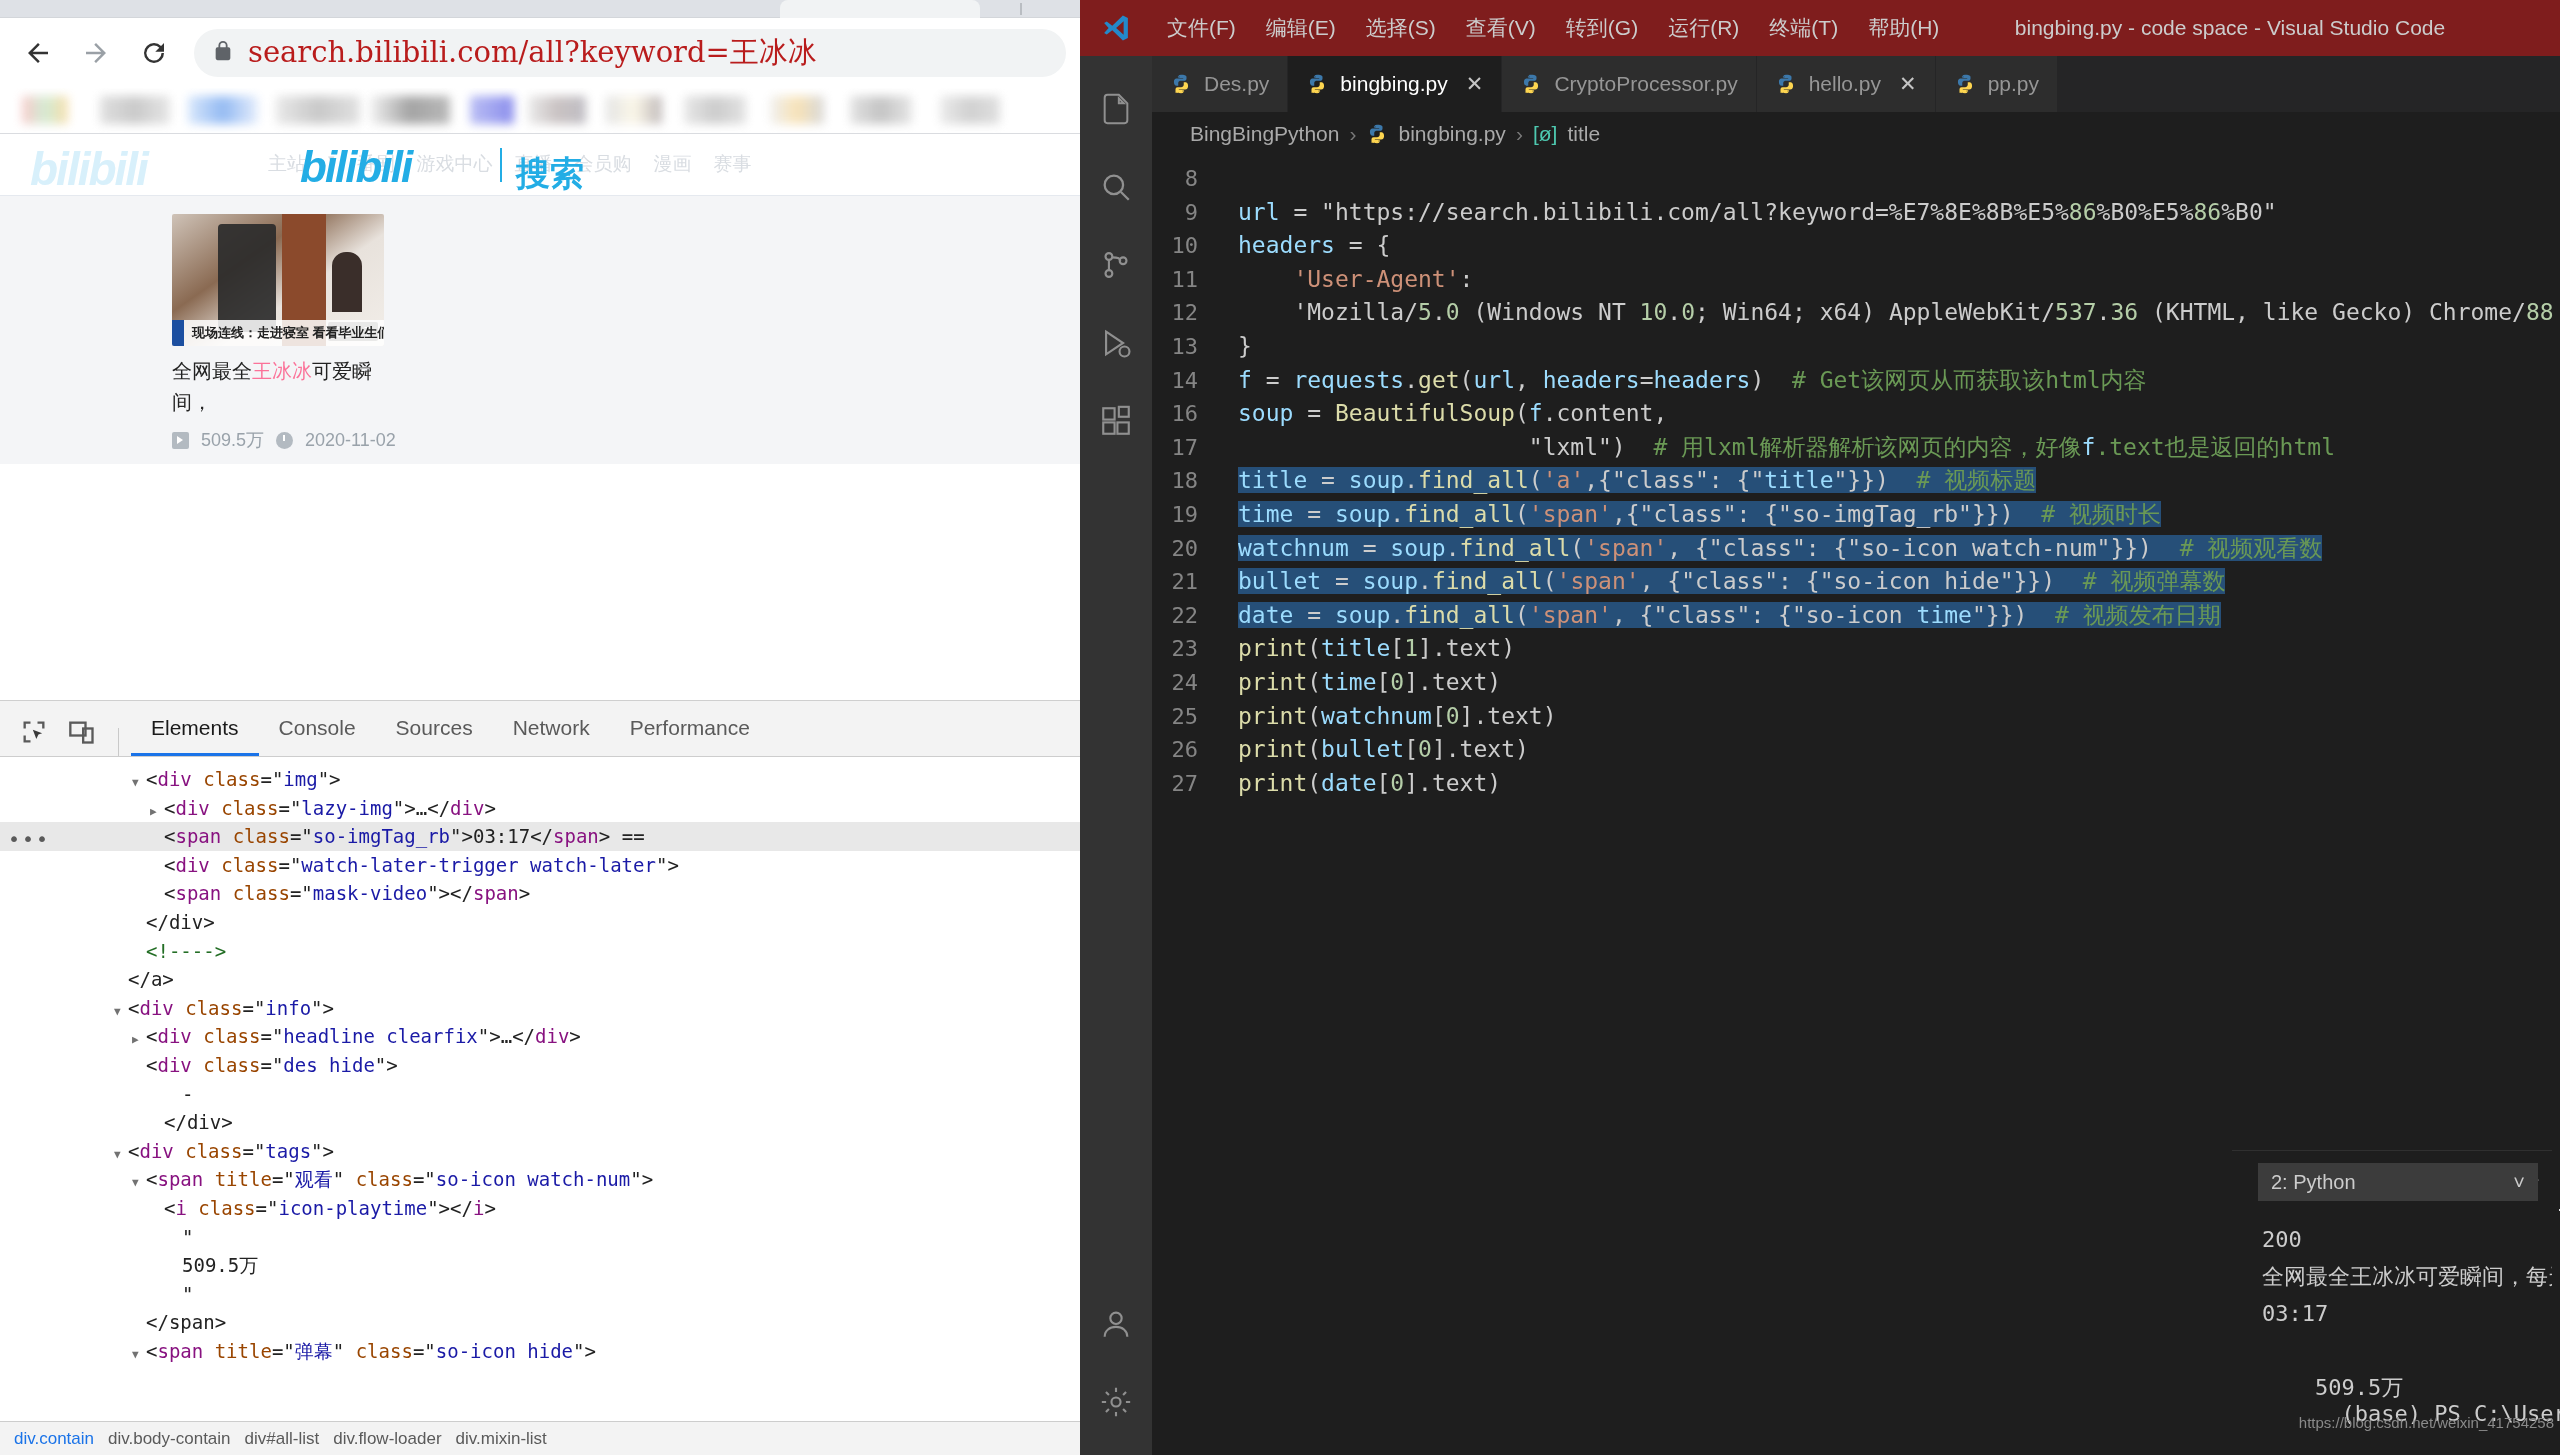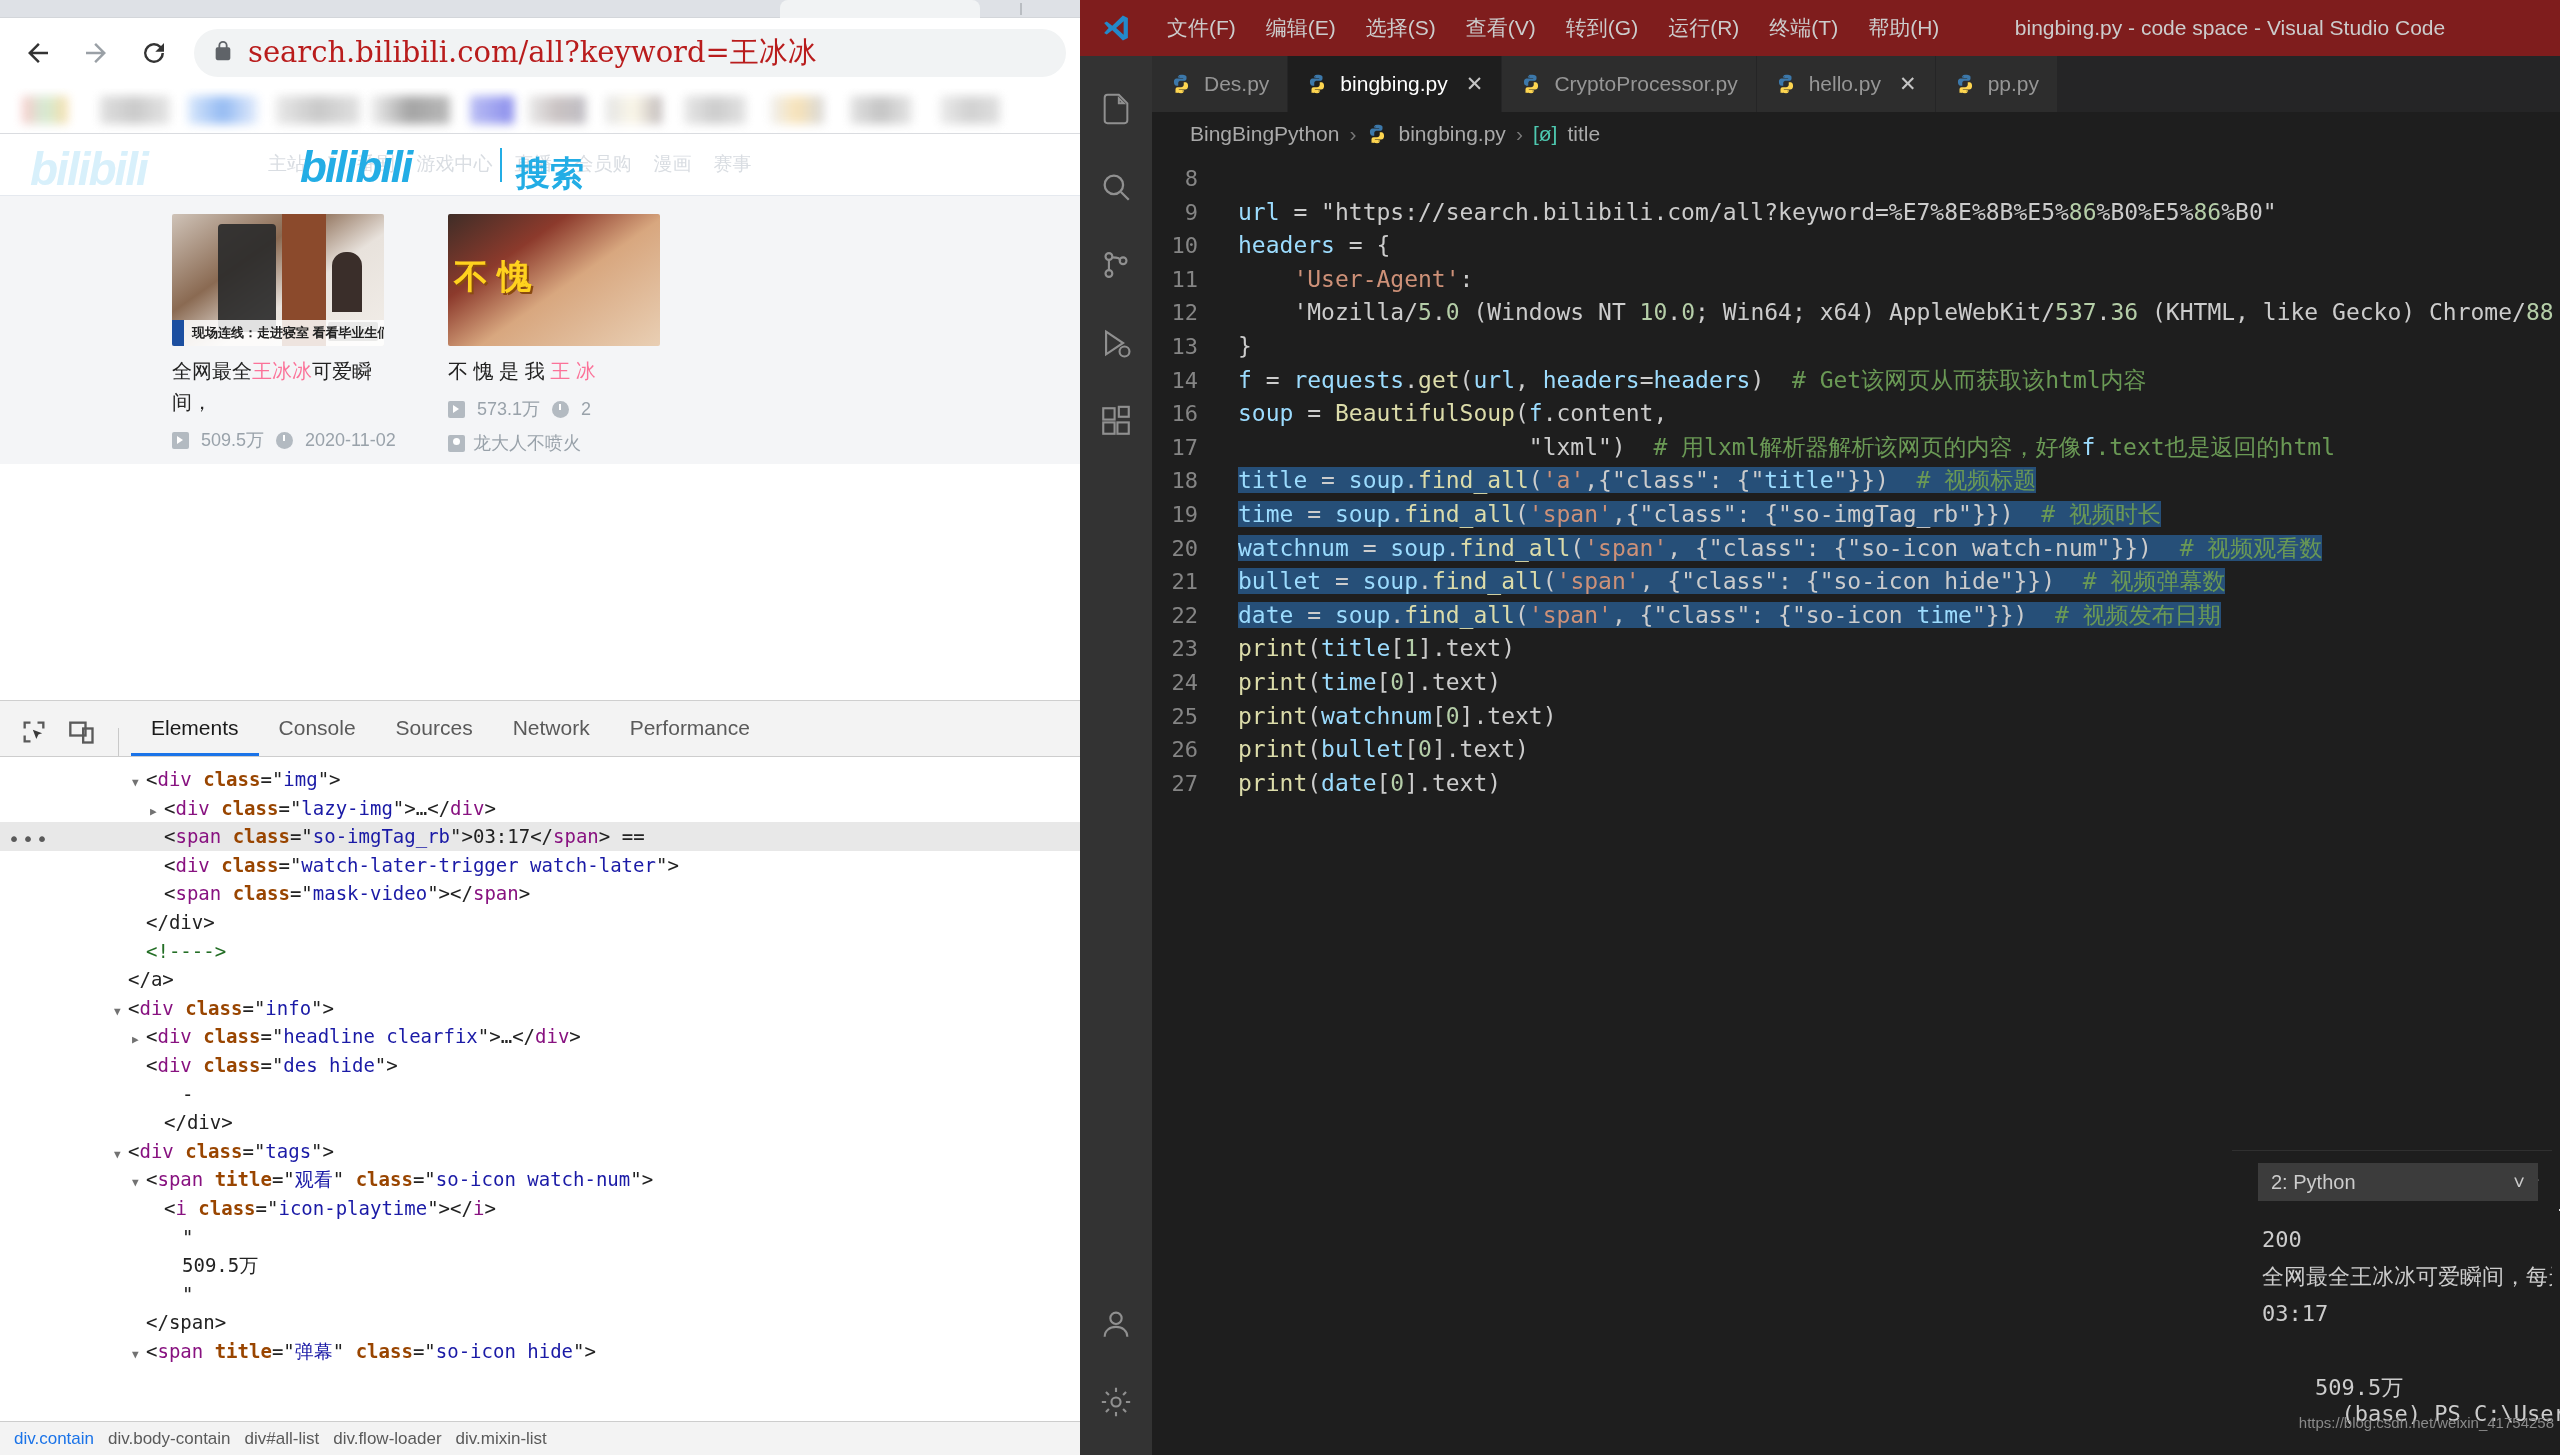--- a/index.html
+++ b/index.html
@@ -170,21 +170,21 @@
     height:695px; overflow:hidden; position:relative;
     white-space:nowrap;
   }
   .dt-tree .row{ padding-left:0; height:28.6px; position:relative; }
   .dt-tree .row.sel{ background:#e8e8e8; }
   .dt-tree .row.sel .dots{
     position:absolute; left:8px; top:3px; color:#5a5a5a; font-size:20px;
     letter-spacing:2px;
   }
   .tg{ color:#881280; }
-  .an{ color:#994500;font-weight:bold; }
+  .an{ color:#994500; }
   .av{ color:#1a1aa6; }
   .pu{ color:#222; }
   .cm{ color:#236e25; }
   .tx{ color:#222; }
   .arrow{ display:inline-block; width:14px; color:#727272; }
   .arrow.r::before{ content:"\25B6"; font-size:11px; }
   .arrow.d::before{ content:"\25BC"; font-size:11px; }
 
   .dt-breadcrumb{
     position:absolute; left:0; bottom:0; width:1080px; height:34px;
@@ -381,39 +381,20 @@
         <span>509.5万</span>
         <span class="mini-ico clock"></span>
         <span>2020-11-02</span>
       </div>
       <div class="up">
 
         <span>狗友唠嗑</span>
       </div>
     </div>
 
-    <div class="card" style="left:448px;">
-      <div class="thumb">
-        <div class="ph" style="background:linear-gradient(145deg,#3f2d27 0%,#8c3a2c 30%,#d8a77f 55%,#e9cfb4 100%);"></div>
-        <div style="position:absolute;left:6px;top:40px;color:#ffd21e;font-size:34px;font-weight:bold;text-shadow:2px 2px 0 #8a4a10;">不 愧</div>
-      </div>
-      <div class="title">
-        <span>不 愧 是 我 </span><em>王 冰</em>
-      </div>
-      <div class="meta">
-        <span class="mini-ico play"></span>
-        <span>573.1万</span>
-        <span class="mini-ico clock"></span>
-        <span>2</span>
-      </div>
-      <div class="up">
-        <span class="mini-ico user"></span>
-        <span>龙大人不喷火</span>
-      </div>
-    </div>
 
   </div>
 </div>
 
 <div id="devtools">
   <div class="dt-toolbar">
     <div class="dt-icon-btn">
       <svg width="28" height="28" viewBox="0 0 24 24">
         <path d="M3 3h6v2H5v4H3V3zm12 0h6v6h-2V5h-4V3zM3 15h2v4h4v2H3v-6z" fill="#5a5a5a"></path>
         <path d="M11 10l8 3-3.2 1.2L14 18z" fill="#3a3a3a"></path>

